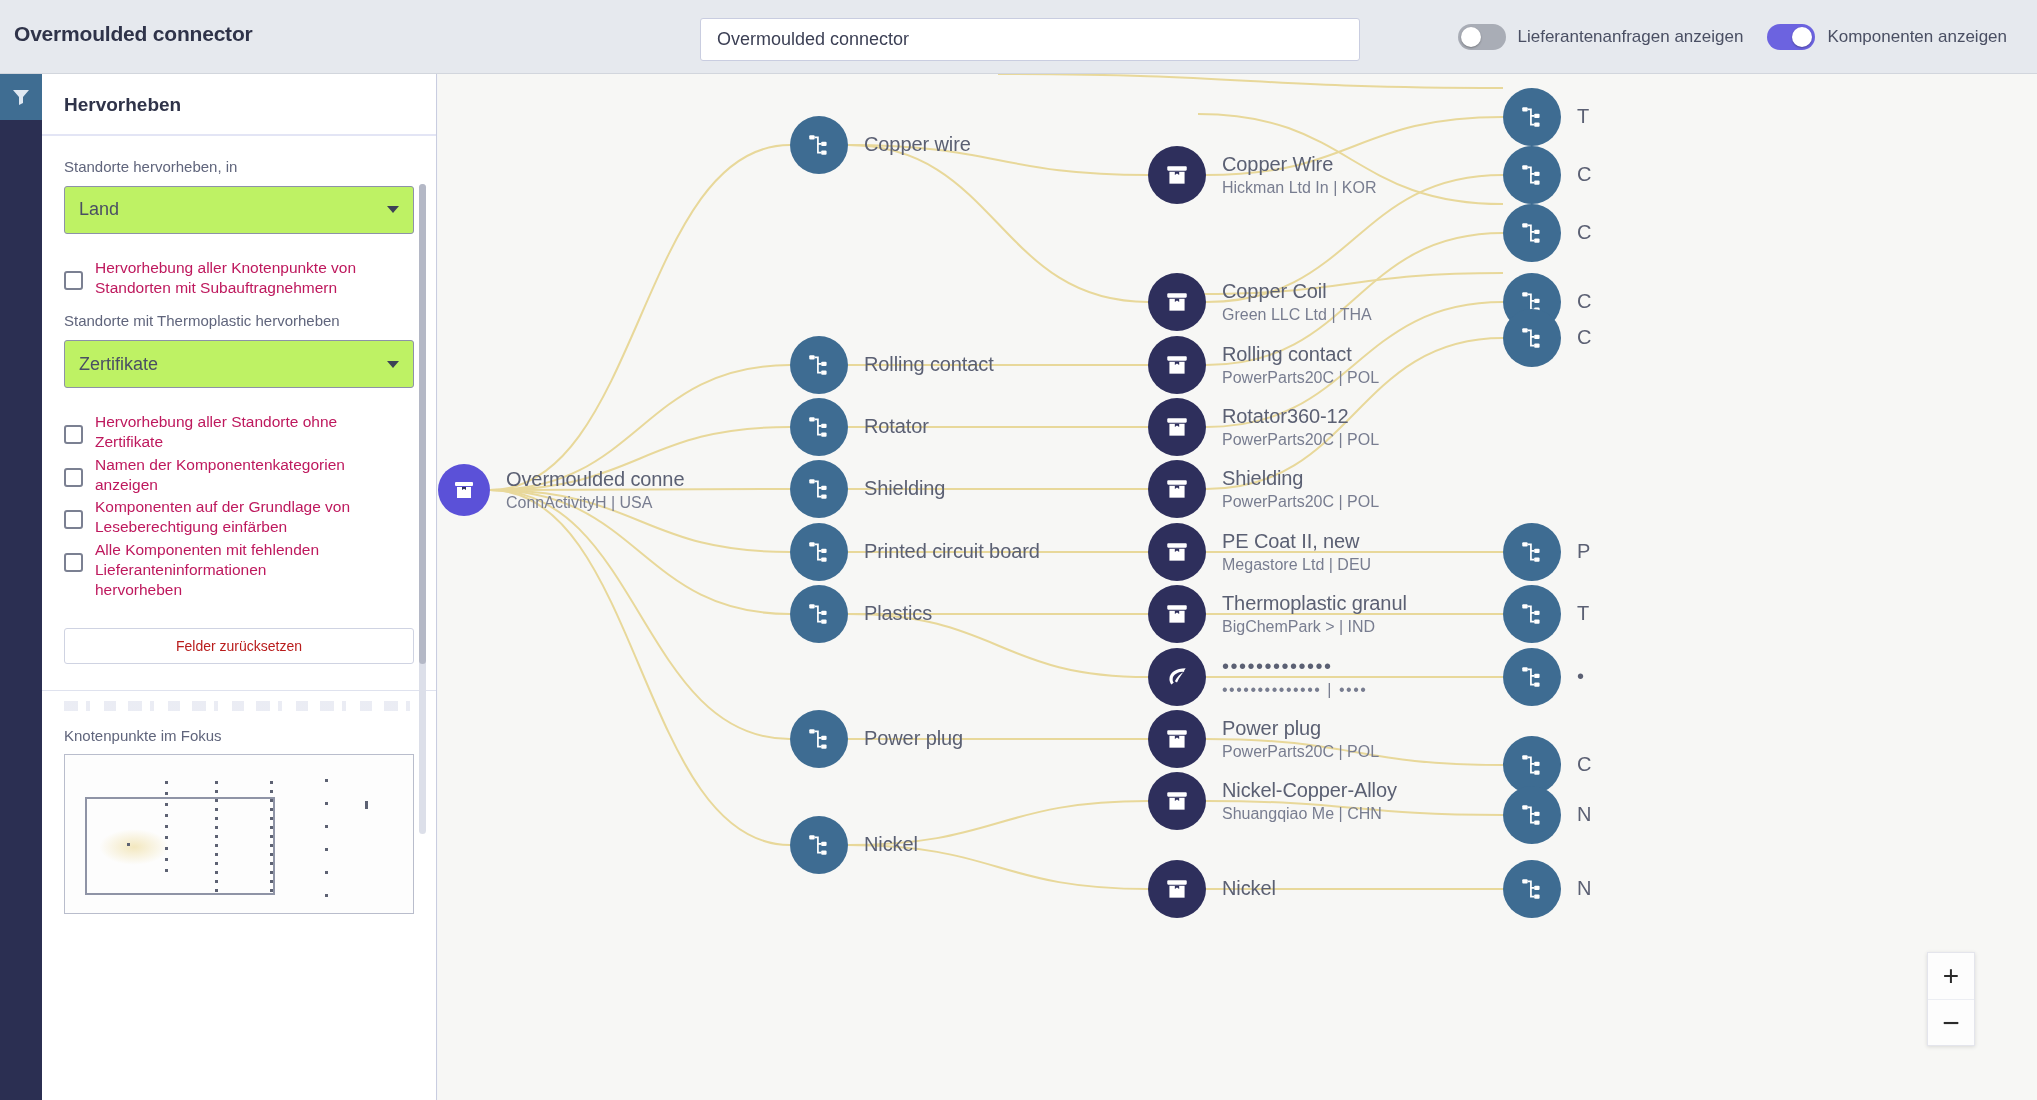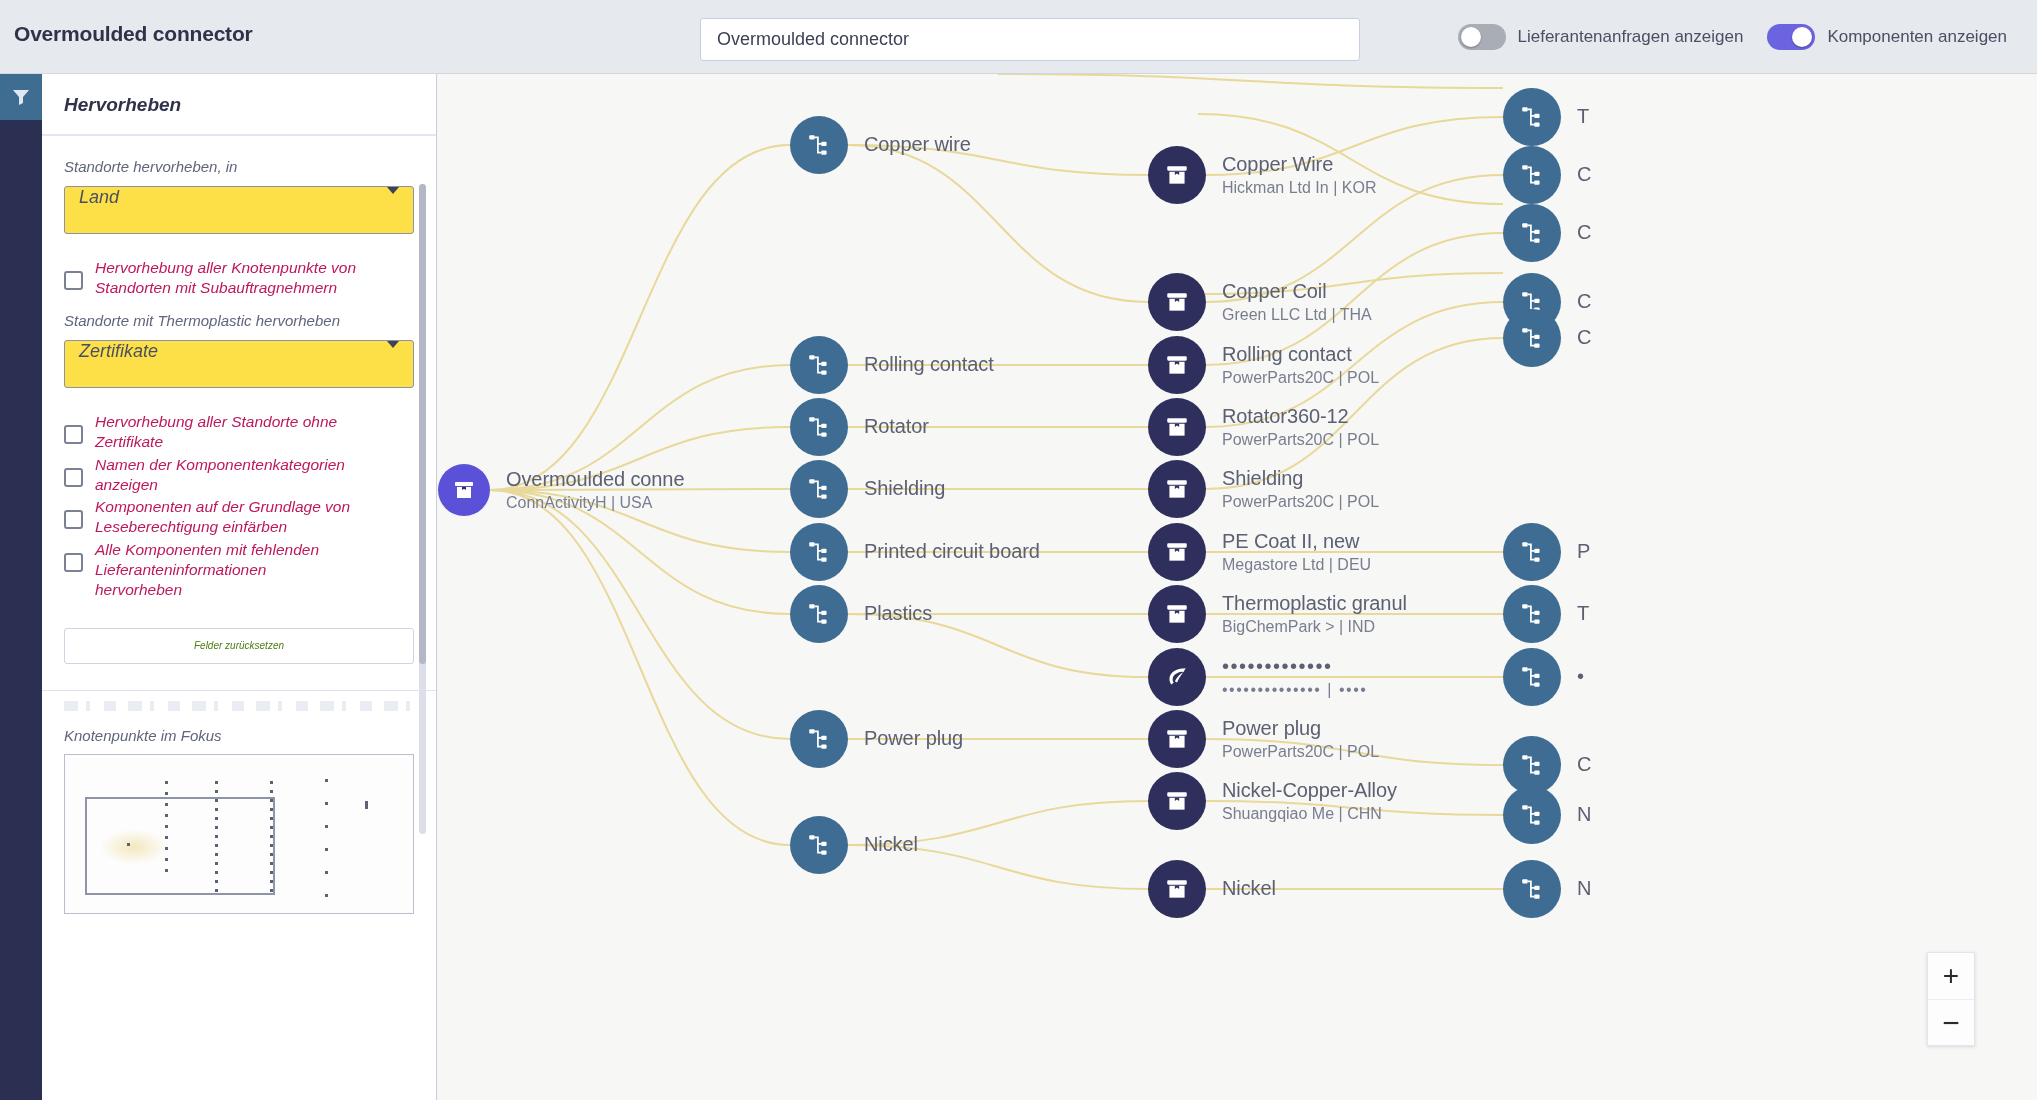--- a/index.html
+++ b/index.html
@@ -68,35 +68,34 @@
   }
   .filter-tab {
     position: absolute; left: 0; top: 0; width: 42px; height: 46px;
     background: #3f6d92;
     display: flex; align-items: center; justify-content: center;
   }
   .sidebar {
     position: absolute; left: 42px; top: 74px; width: 395px; height: 1026px;
     background: #ffffff;
     border-right: 1px solid #c9cde0;
-    font-style: italic;
   }
   .sidebar-title {
     font-size: 19px; font-weight: bold; color: #2f3349;
     padding: 20px 0 18px 22px;
     border-bottom: 2px solid #e3e5f5;
   }
   .sidebar-body { padding: 22px 22px 0 22px; position: relative; }
   .field-label {
     font-size: 15px; color: #60657c; margin-bottom: 9px; line-height: 1.25;
   }
   .select {
     height: 48px; border: 1px solid #8d92a8; border-radius: 3px;
-    display: flex; align-items: flex-start; justify-content: space-between;
-    padding: 0 14px; margin-bottom: 22px; background: #fde047; cursor: pointer;
+    display: flex; align-items: center; justify-content: space-between;
+    padding: 0 14px; margin-bottom: 22px; background: #bef264; cursor: pointer;
   }
   .select-value { font-size: 18px; color: #4a4f63; }
   .caret {
     width: 0; height: 0;
     border-left: 6px solid transparent; border-right: 6px solid transparent;
     border-top: 7px solid #3d4256;
   }
   .cb-row {
     display: flex; align-items: flex-start; gap: 12px;
     margin-bottom: 1px; cursor: pointer;
@@ -106,21 +105,21 @@
     flex: 0 0 auto; background: #fff; margin-top: 15px;
   }
   .cb-label {
     font-size: 15.5px; color: #be185d; line-height: 1.28;
     padding-top: 2px; max-width: 262px;
   }
   .reset-btn {
     margin: 28px 0 17px 0; height: 36px;
     border: 1px solid #cfd3e2; border-radius: 3px;
     display: flex; align-items: center; justify-content: center;
-    font-size: 10px; color: #4d7c0f; cursor: pointer; background: #fff;
+    font-size: 14px; color: #b91c1c; cursor: pointer; background: #fff;
   }
   .sb-divider {
     margin: 26px -22px 0 -22px; border-top: 1px solid #dfe2ee;
   }
   .ghost-line {
     margin: 10px 0 0 0; height: 10px;
     background: repeating-linear-gradient(90deg,#e7e9f2 0 14px,transparent 14px 22px,#e7e9f2 22px 26px,transparent 26px 40px,#e7e9f2 40px 52px,transparent 52px 64px);
     opacity: .85;
   }
   .focus-label { font-size: 15px; color: #60657c; margin: 16px 0 10px 0; }

